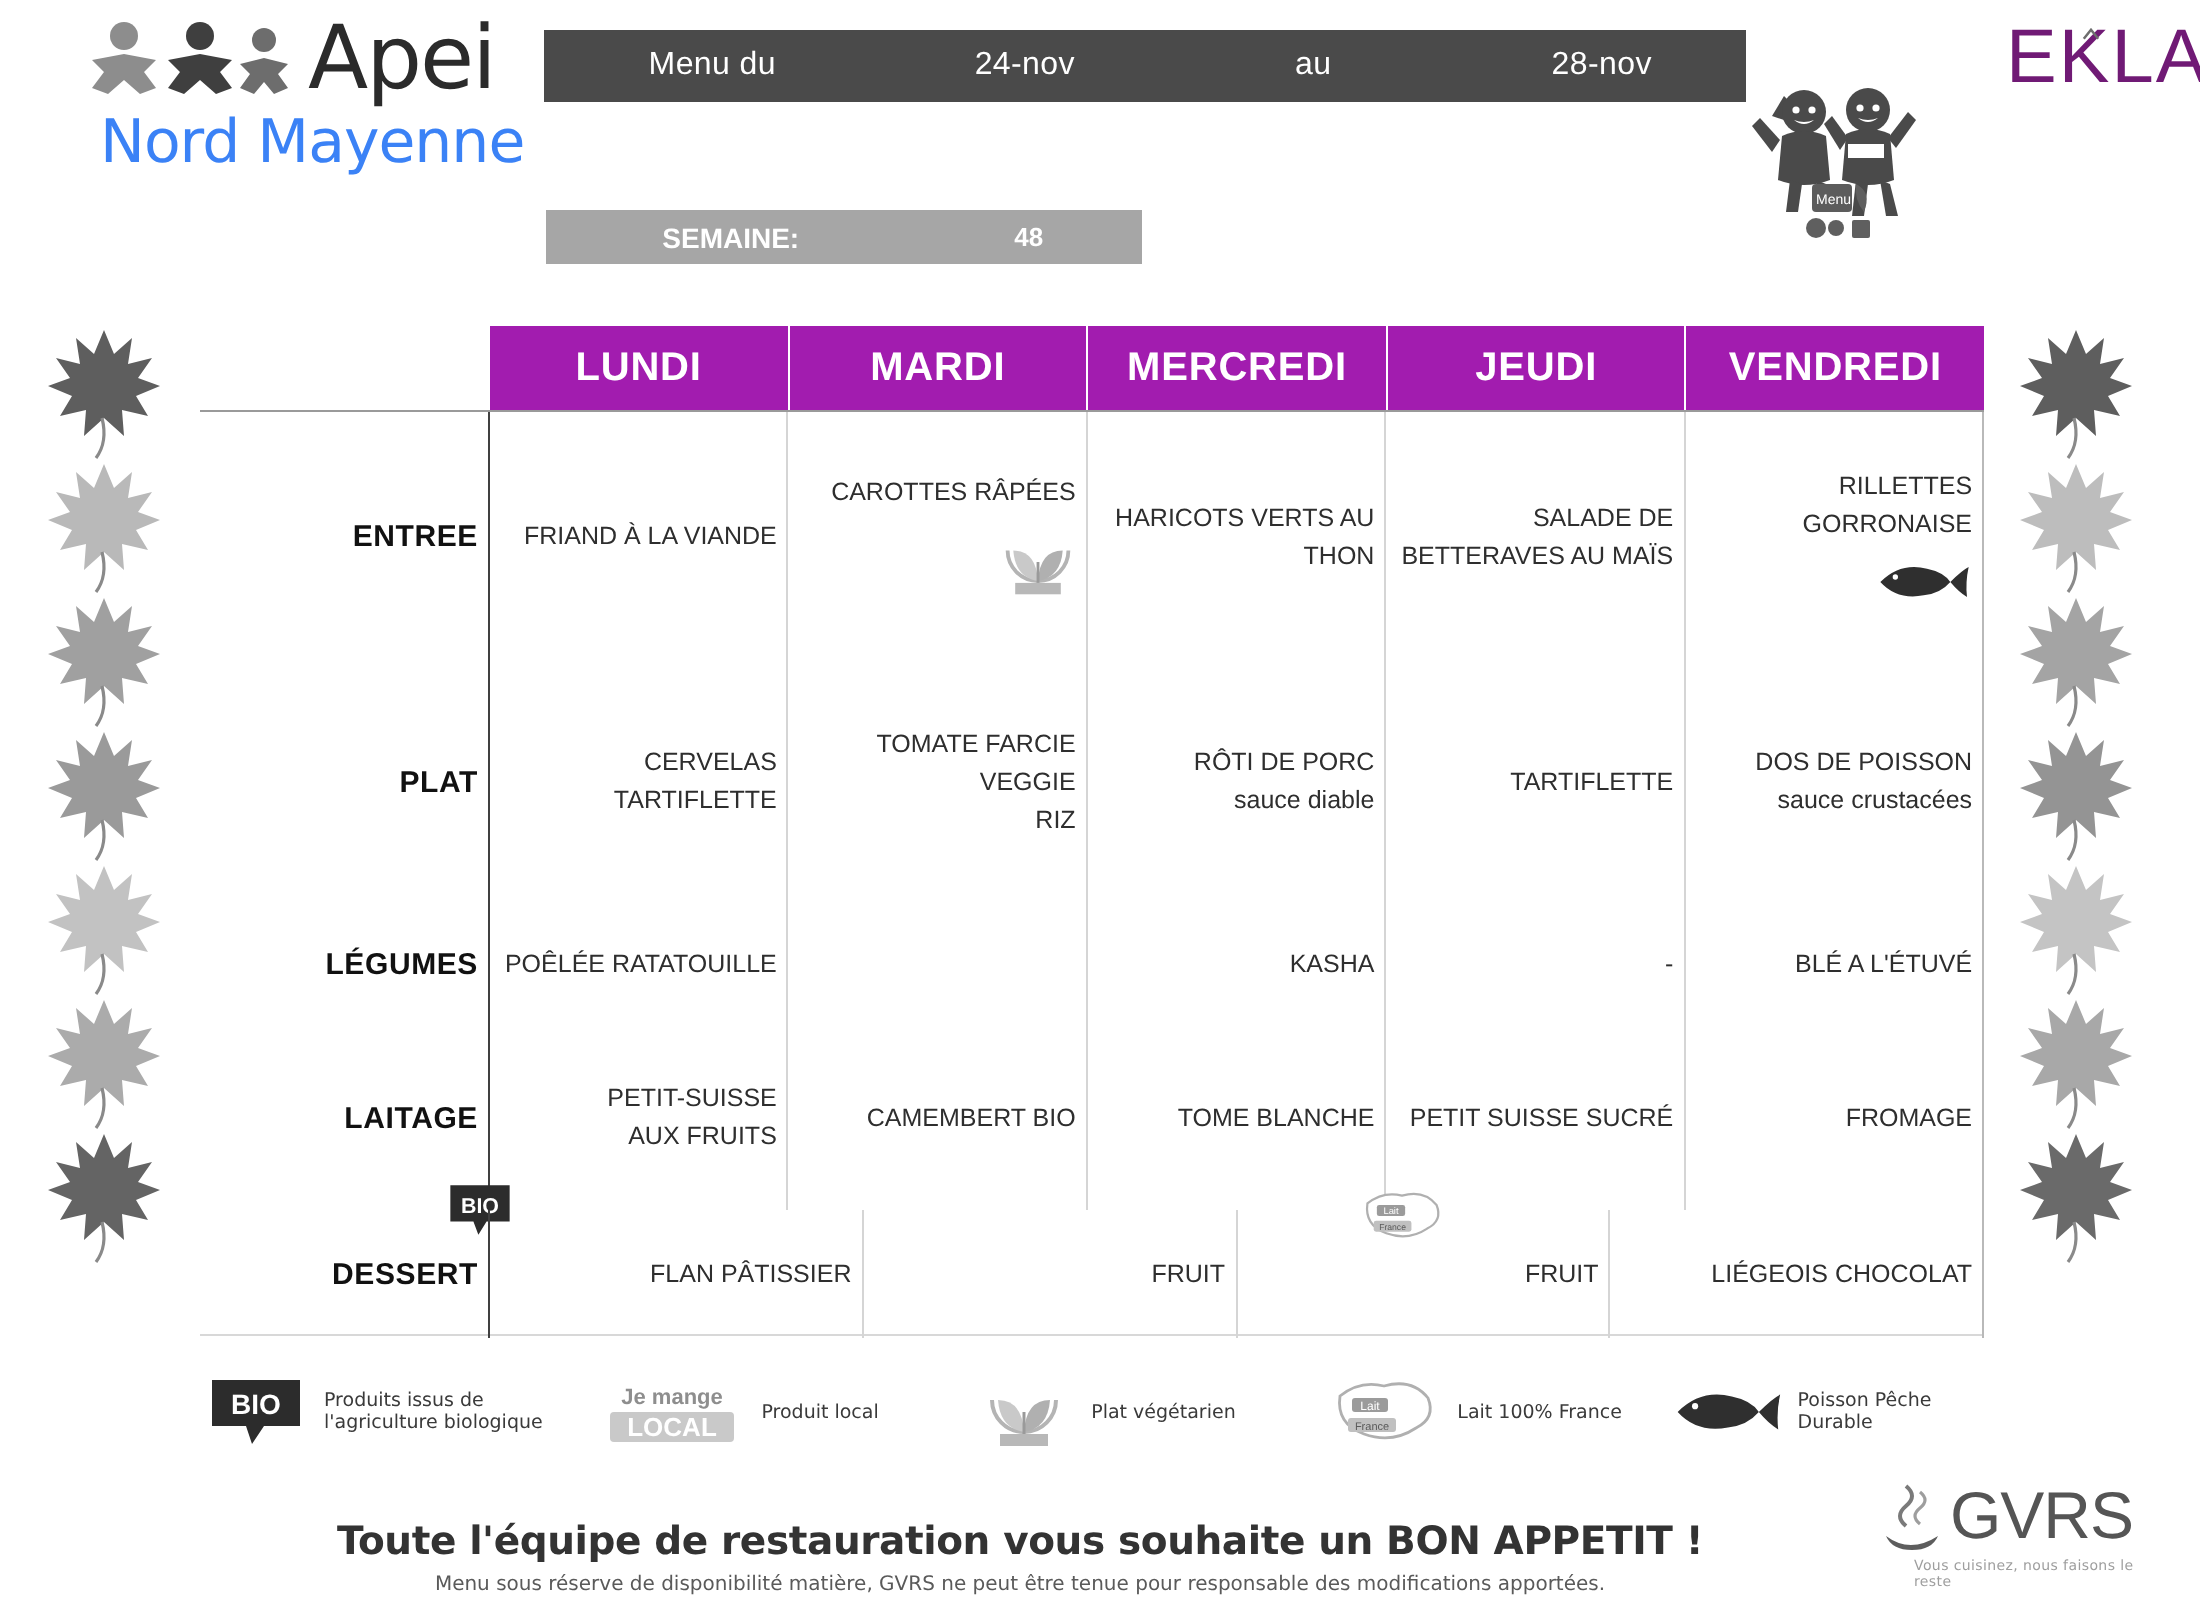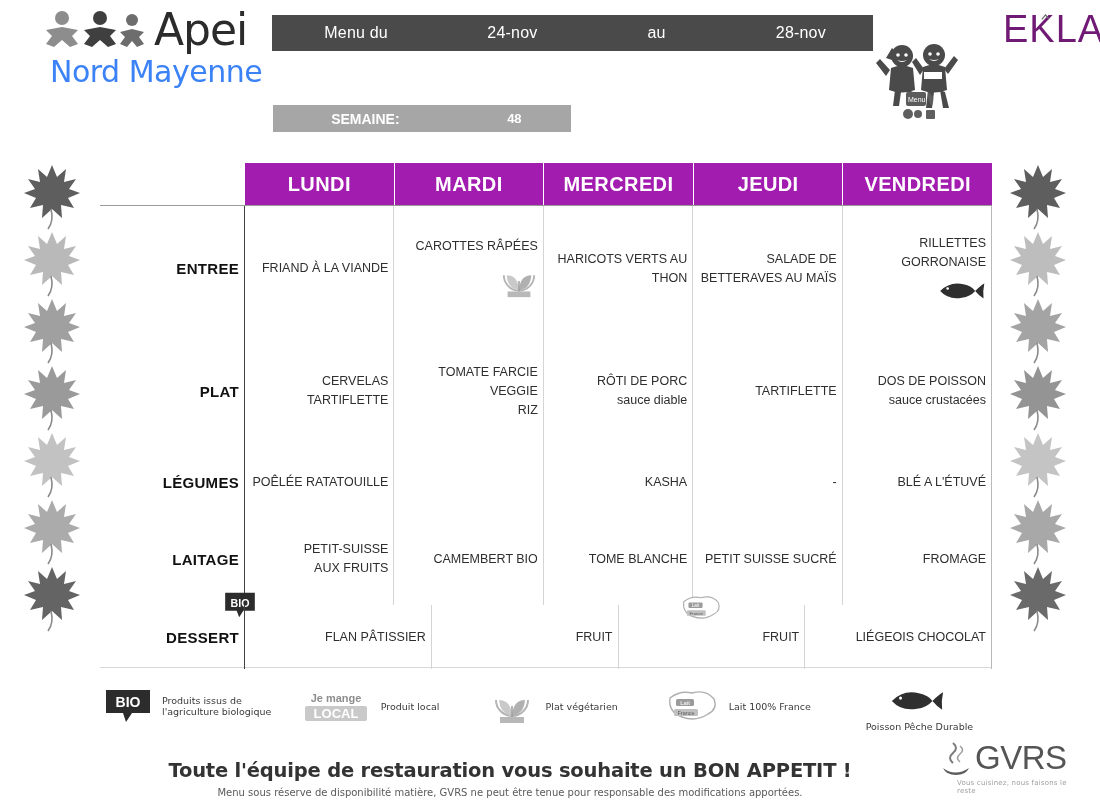--- a/index.html
+++ b/index.html
@@ -123,21 +123,21 @@
   .legend-item { display:flex; align-items:center; }
   .legend-item .lg-icon { width:56px; height:40px; display:flex; align-items:center; justify-content:center; flex:0 0 auto; }
   .legend-item .lg-text {
     font-size:9.5px; line-height:11px; color:#3a3a3a; margin-left:6px;
     font-family:"DejaVu Sans", sans-serif;
   }
   #lg-bio    { width:200px; }
   #lg-local  { width:190px; }
   #lg-veg    { width:180px; }
   #lg-lait   { width:175px; }
-  #lg-fish   { width:170px;flex-direction:column; }
+  #lg-fish   { width:170px; }
 
   
   #footer { position:absolute; left:0px; top:745px; width:1100px; height:64px; }
   #footer-title {
     position:absolute; left:0; top:14px; width:1020px; text-align:center;
     font-size:19.5px; font-weight:bold; color:#333333;
     font-family:"DejaVu Sans", sans-serif; letter-spacing:-0.2px;
   }
   #footer-sub {
     position:absolute; left:0; top:42px; width:1020px; text-align:center;

